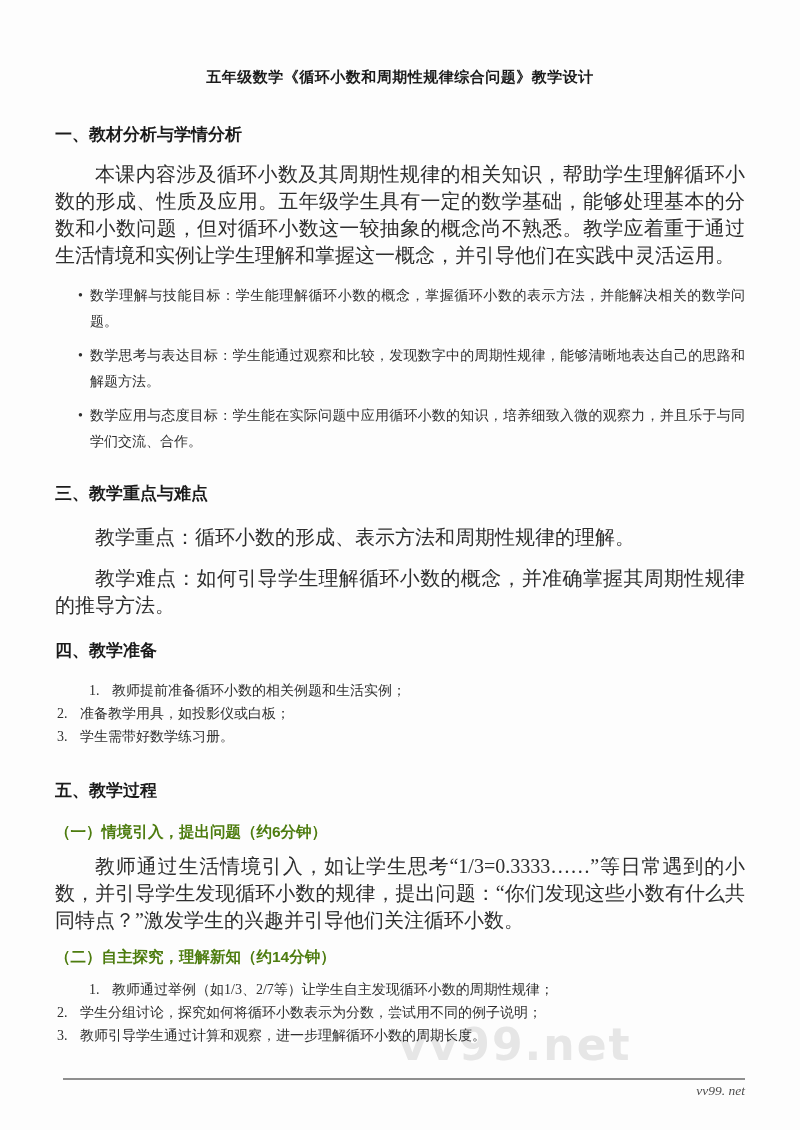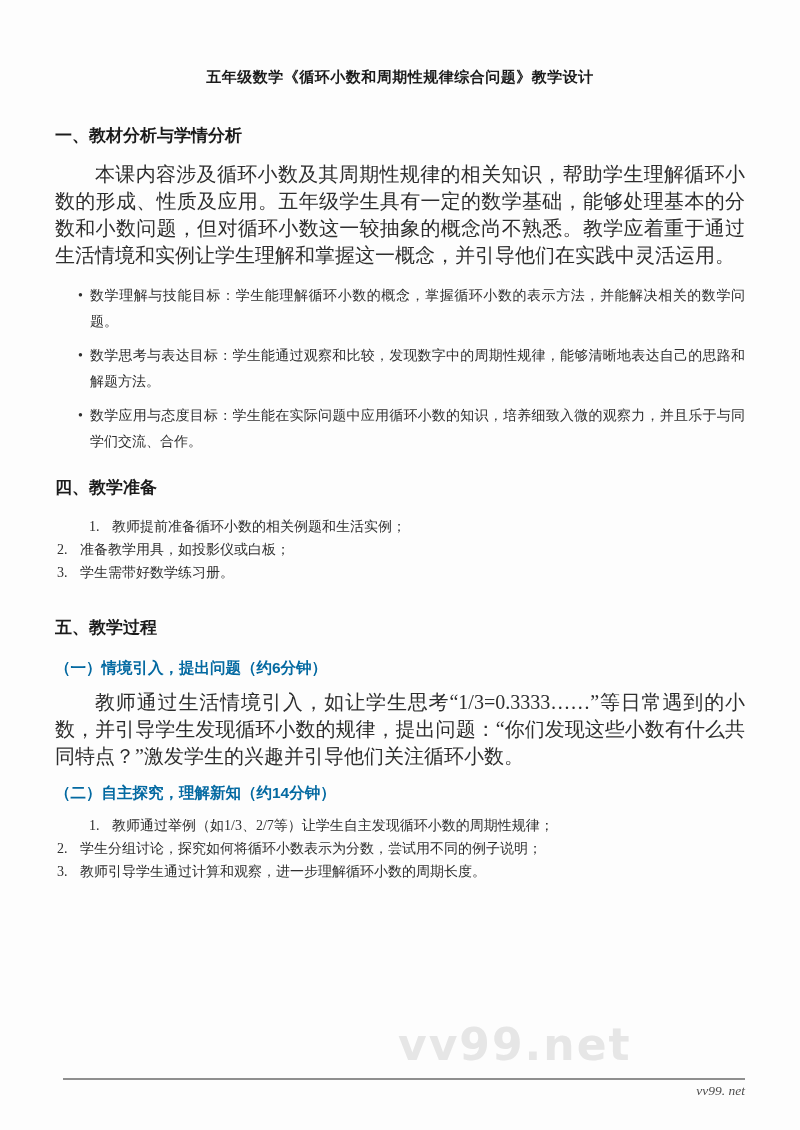--- a/index.html
+++ b/index.html
@@ -15,29 +15,29 @@
 
   .doc-title {
     margin:0;
     font-family:"Liberation Sans","DejaVu Sans",sans-serif;
     font-size:15px; line-height:28px; font-weight:bold;
     text-align:center; color:#1b1b1b;
     letter-spacing:0.5px;
   }
   .sec-h {
     margin:0;
-    font-family:Liberation Serif, serif;
+    font-family:Liberation Mono, monospace;
     font-size:17px; line-height:26px; font-weight:bold;
     color:#1b1b1b;
   }
   .sub-h {
     margin:0;
     font-family:"Liberation Sans","DejaVu Sans",sans-serif;
     font-size:15.5px; line-height:26px; font-weight:bold;
-    color:#0369a1;
+    color:#4d7c0f;
   }
   .para {
     margin:0;
     font-size:20px; line-height:27px;
     text-align:justify; text-indent:2em;
   }
 
   
   .blist { list-style:none; margin:14px 0 0 0; padding:0; }
   .bitem { display:flex; font-size:14px; line-height:26px; margin-bottom:8px; }
@@ -118,20 +118,25 @@
           <span class="bmark">•</span>
           <span class="btext">数学思考与表达目标：学生能通过观察和比较，发现数字中的周期性规律，能够清晰地表达自己的思路和解题方法。</span>
         </li>
         <li class="bitem">
           <span class="bmark">•</span>
           <span class="btext">数学应用与态度目标：学生能在实际问题中应用循环小数的知识，培养细致入微的观察力，并且乐于与同学们交流、合作。</span>
         </li>
       </ul>
     </section>
 
+    <section>
+      <h2 class="sec-h mt-s3h">三、教学重点与难点</h2>
+      <p class="para mt-s3p1">教学重点：循环小数的形成、表示方法和周期性规律的理解。</p>
+      <p class="para mt-s3p2">教学难点：如何引导学生理解循环小数的概念，并准确掌握其周期性规律的推导方法。</p>
+    </section>
 
     <section>
       <h2 class="sec-h mt-s4h">四、教学准备</h2>
       <div class="nlist">
         <div class="nitem indented">
           <span class="nnum">1.</span>
           <span class="ntext">教师提前准备循环小数的相关例题和生活实例；</span>
         </div>
         <div class="nitem">
           <span class="nnum">2.</span>

